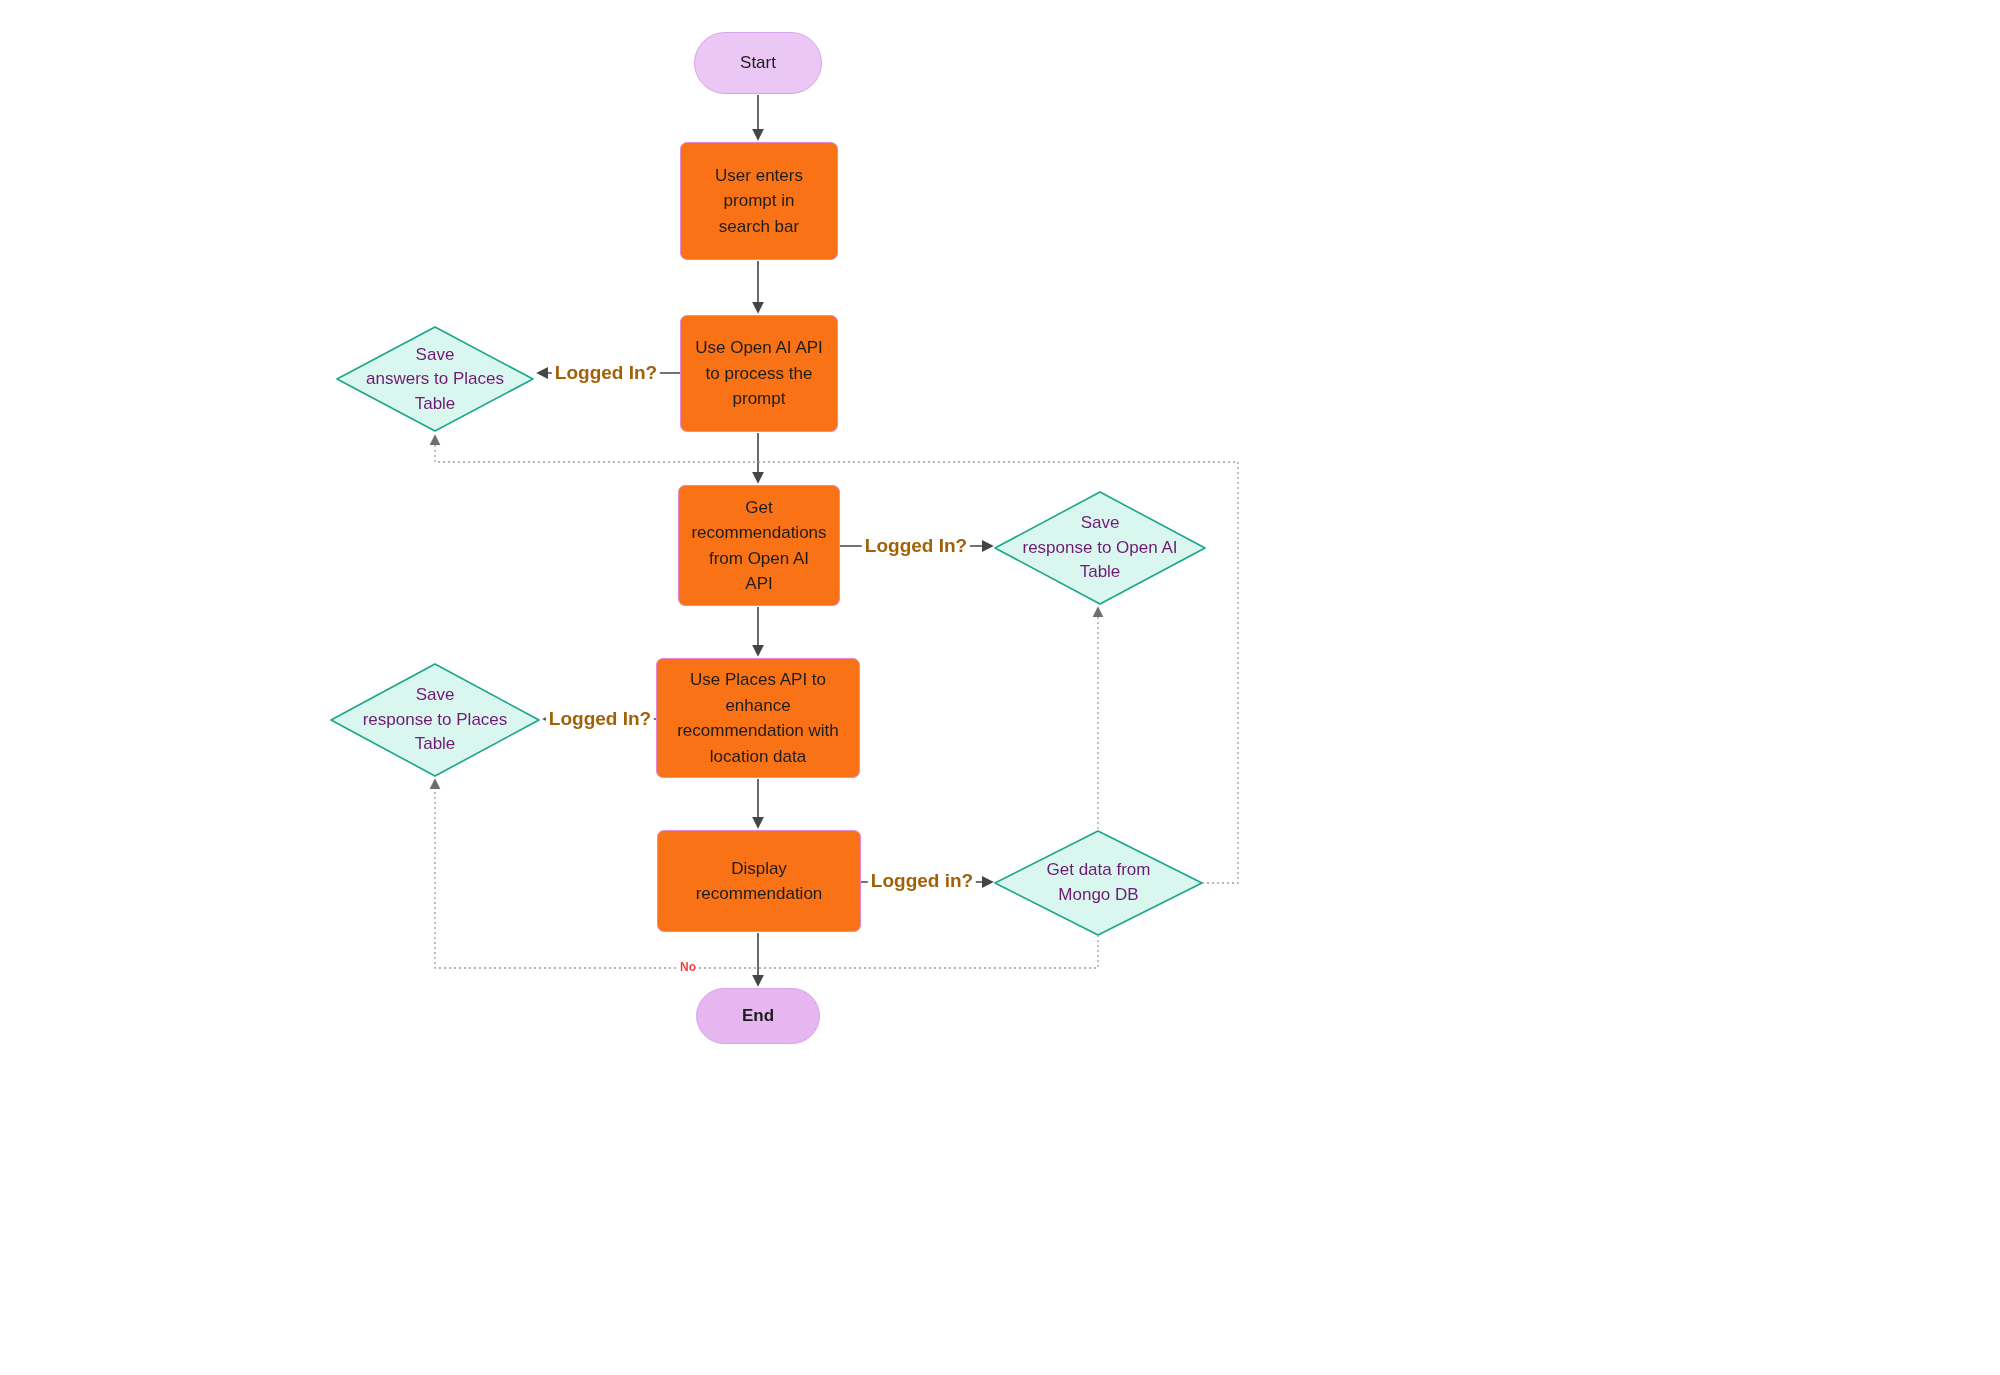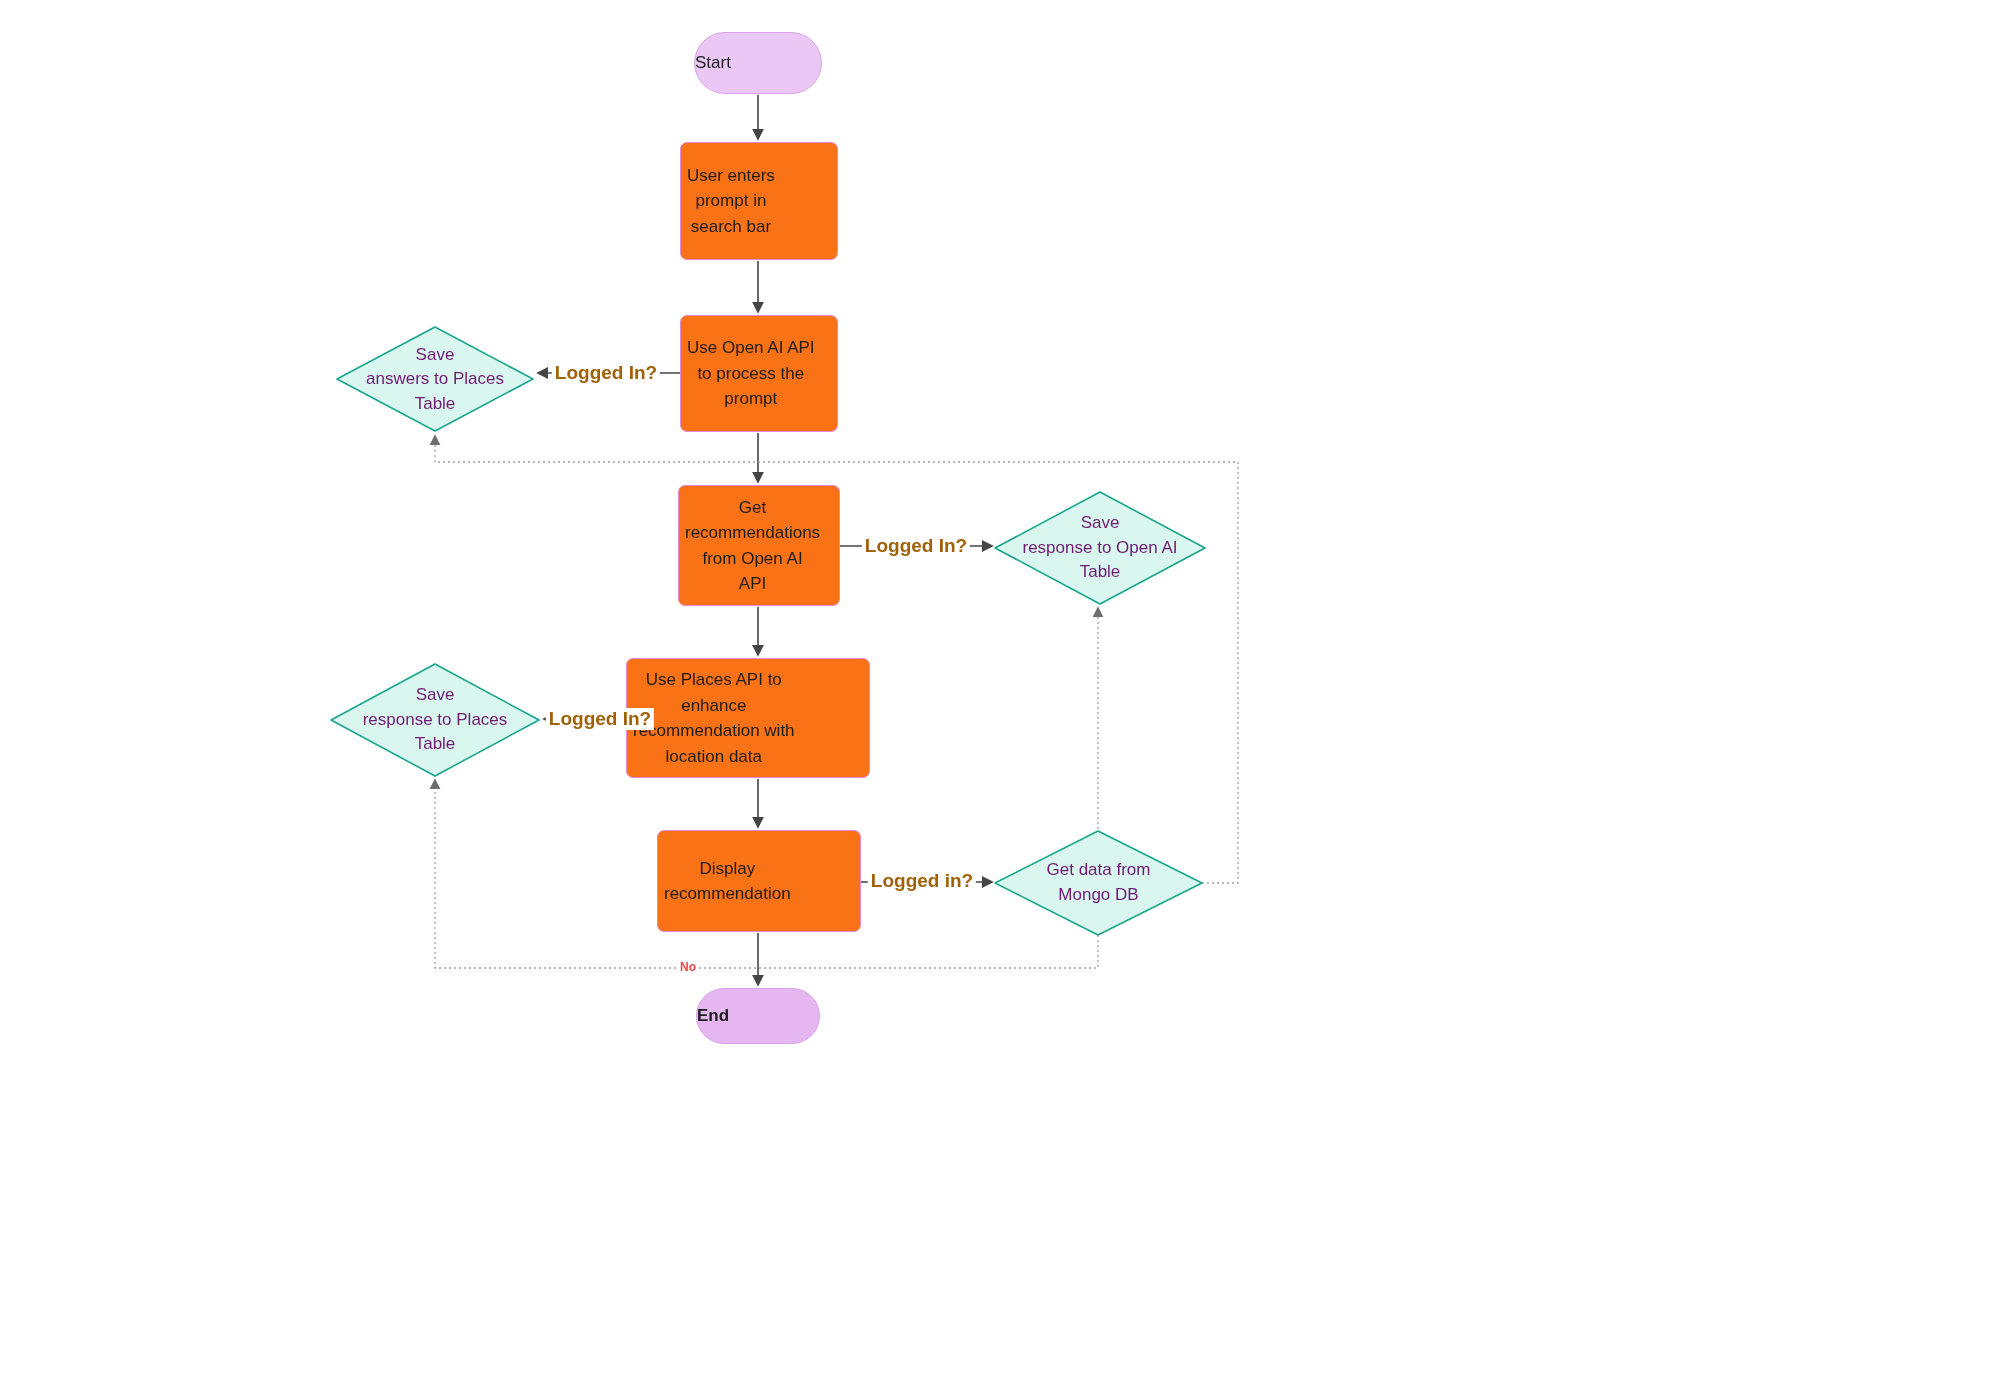--- a/index.html
+++ b/index.html
@@ -17,21 +17,21 @@
   .layer {
     position: absolute;
     left: 0;
     top: 0;
   }
 
   .node {
     position: absolute;
     display: flex;
     align-items: center;
-    justify-content: flex-start;
+    justify-content: center;
     text-align: center;
     font-size: 17px;
     line-height: 1.5;
     color: #1d1d1d;
     white-space: pre-line;
   }
 
   .terminal {
     background: #ebc7f5;
     border: 1.5px solid #d9a5ea;
@@ -128,21 +128,21 @@
 prompt</span>
   </div>
 
   <div class="node process" style="left:678px; top:485px; width:162px; height:121px;">
     <span>Get
 recommendations
 from Open AI
 API</span>
   </div>
 
-  <div class="node process" style="left:626px; top:658px; width:244px; height:120px;">
+  <div class="node process" style="left:656px; top:658px; width:204px; height:120px;">
     <span>Use Places API to
 enhance
 recommendation with
 location data</span>
   </div>
 
   <div class="node process" style="left:657px; top:830px; width:204px; height:102px;">
     <span>Display
 recommendation</span>
   </div>

